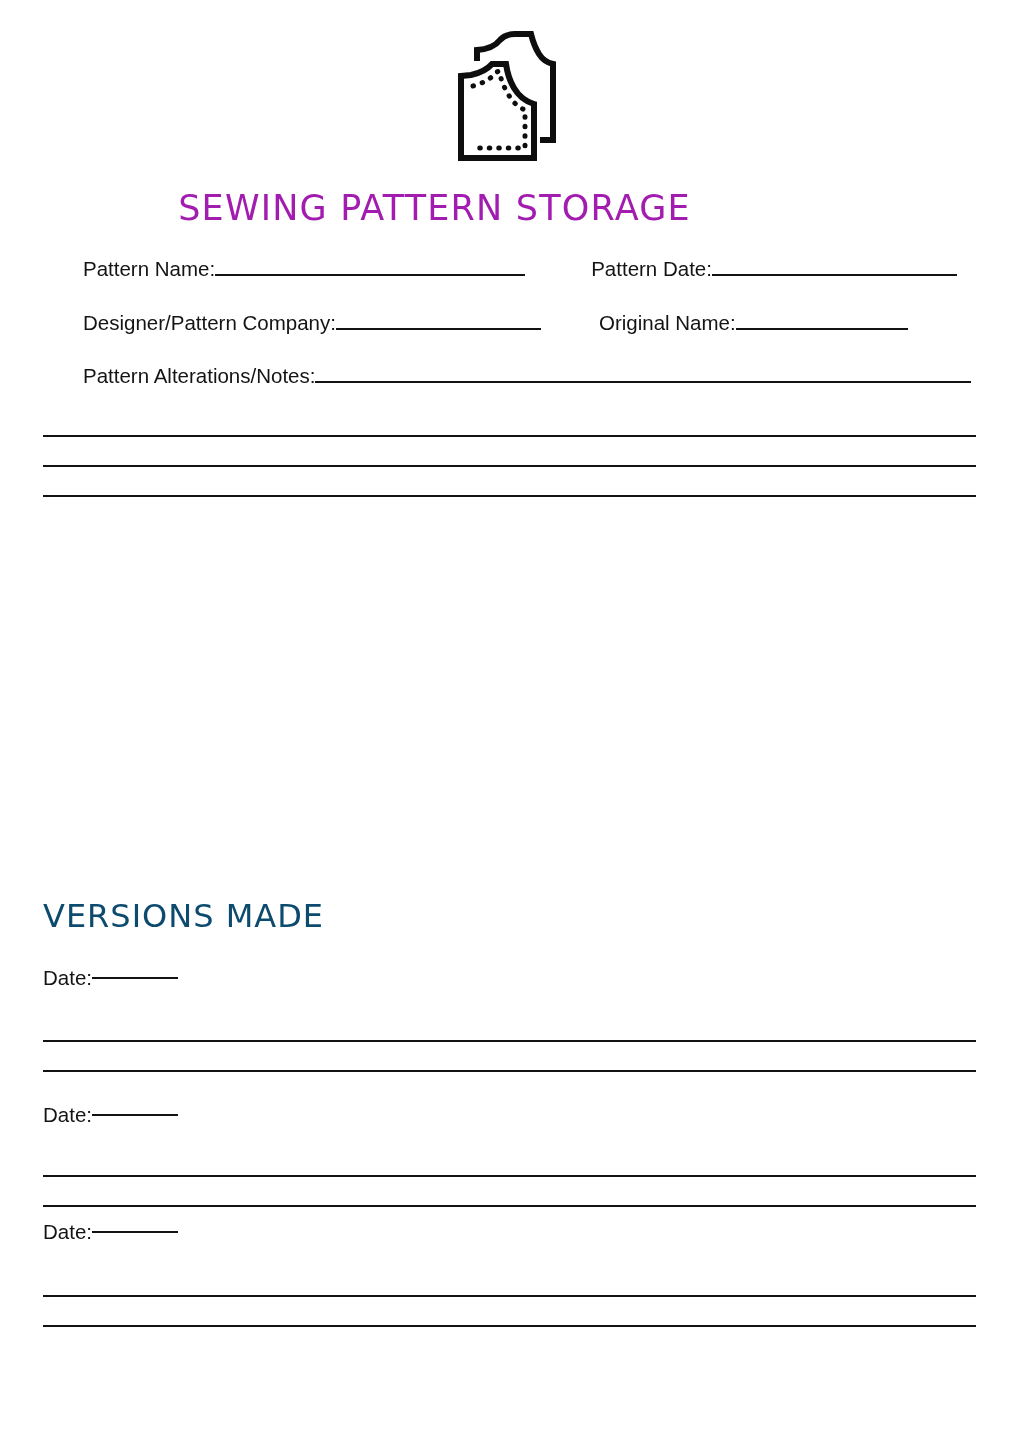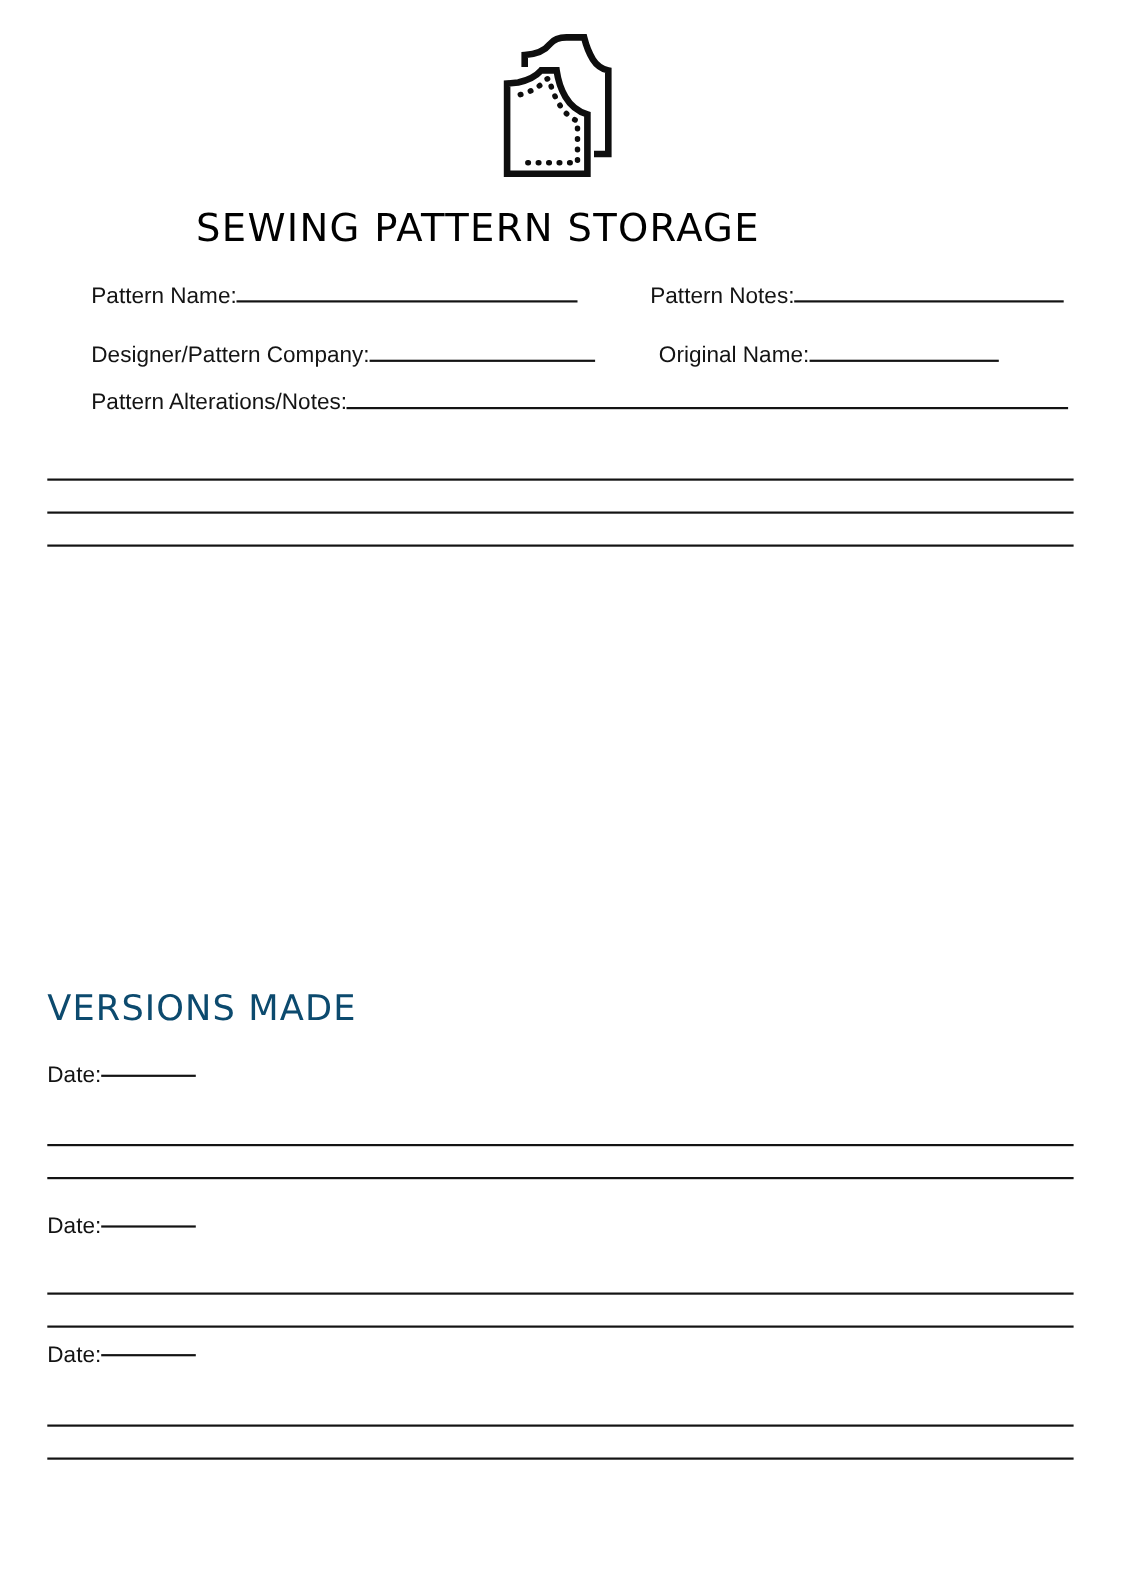--- a/index.html
+++ b/index.html
@@ -33,39 +33,39 @@
     position: absolute;
     left: 0;
     top: 188px;
     width: 869px;
     text-align: center;
     font-family: "DejaVu Sans", sans-serif;
     font-size: 35px;
     font-weight: 400;
     letter-spacing: 1.2px;
     line-height: 40px;
-    color: #000000;
+    color: #a21caf;
     white-space: nowrap;
   }
 
   
   .field-row {
     position: absolute;
     left: 43px;
     width: 940px;
     display: flex;
     align-items: baseline;
     font-size: 20.5px;
     line-height: 28px;
     color: #141414;
     white-space: nowrap;
   }
   .field-row.r1 { top: 255px; }
   .field-row.r2 { top: 309px; }
-  .field-row.r3 { top: 352px; }
+  .field-row.r3 { top: 362px; }
 
   .field {
     display: flex;
     align-items: baseline;
     white-space: nowrap;
     margin-left: 40px;
   }
   .field-label { display: inline-block; }
 
   
@@ -149,21 +149,21 @@
 
 <div class="doc-title">SEWING PATTERN STORAGE</div>
 
 <div class="field-row r1">
   <span class="field">
     <span class="field-label">Pattern Name:</span>
       <span class="rule rule-pattern-name"></span>
   </span>
   <span class="gap-sm"></span>
   <span class="field">
-    <span class="field-label">Pattern Notes:</span>
+    <span class="field-label">Pattern Date:</span>
       <span class="rule rule-pattern-size"></span>
   </span>
 </div>
 
 <div class="field-row r2">
   <span class="field">
     <span class="field-label">Designer/Pattern Company:</span>
       <span class="rule rule-designer"></span>
   </span>
   <span class="gap-md"></span>

